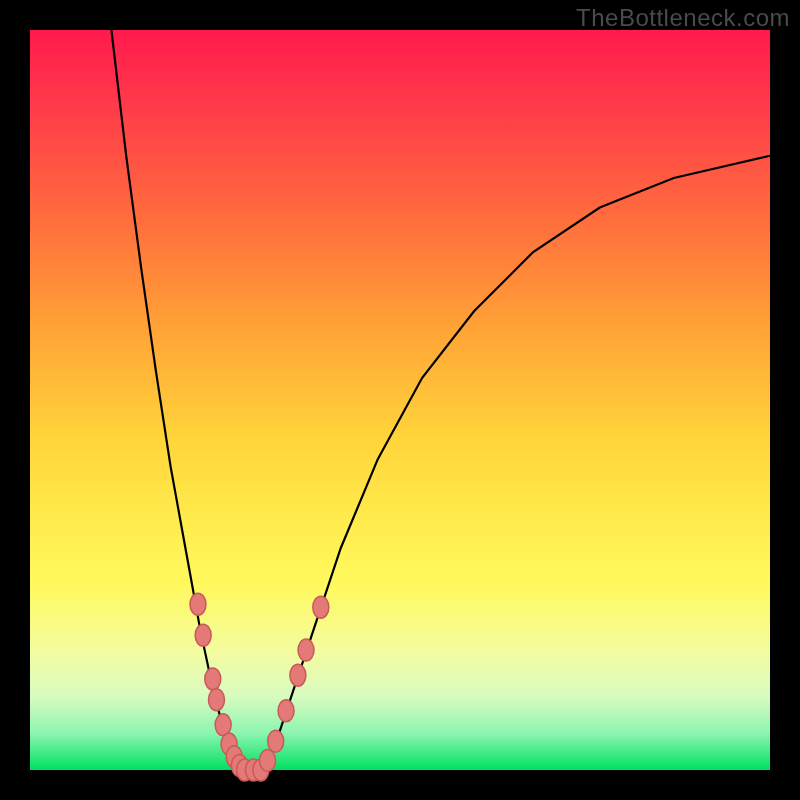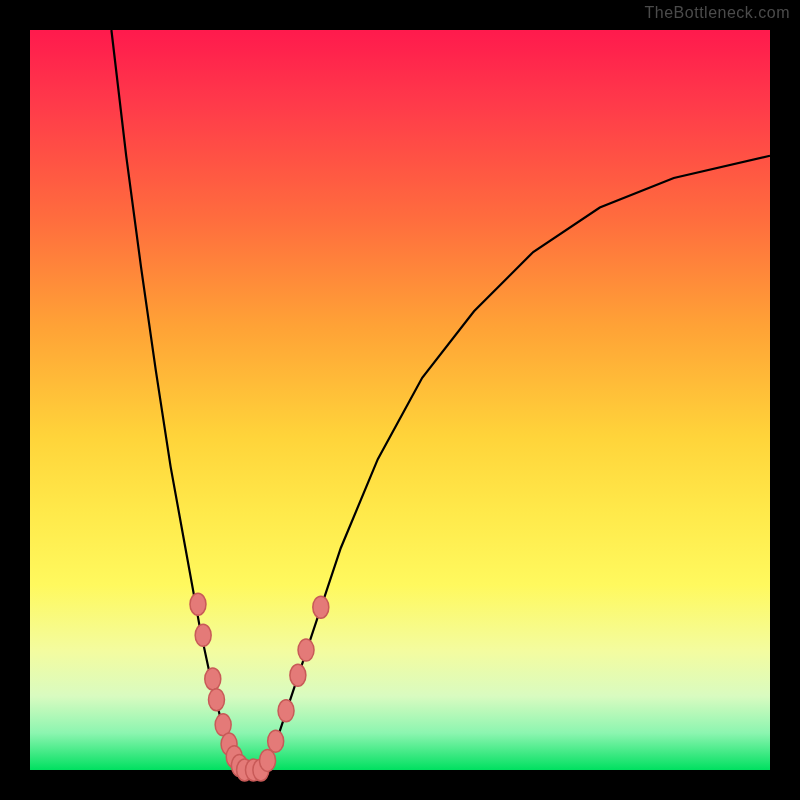--- a/index.html
+++ b/index.html
@@ -54,21 +54,21 @@
   .data-dot {
     fill: #e47a78;
     stroke: #c85a58;
     stroke-width: 1.5;
   }
   .attribution {
     position: absolute;
     top: 4px;
     right: 10px;
     color: #4b4b4b;
-    font-size: 16px;
+    font-size: 24px;
     letter-spacing: 0.5px;
     font-weight: 500;
   }
 </style>
 </head>
 <body>
 
 <div class="canvas-wrap">
 
   <div class="plot-area">

